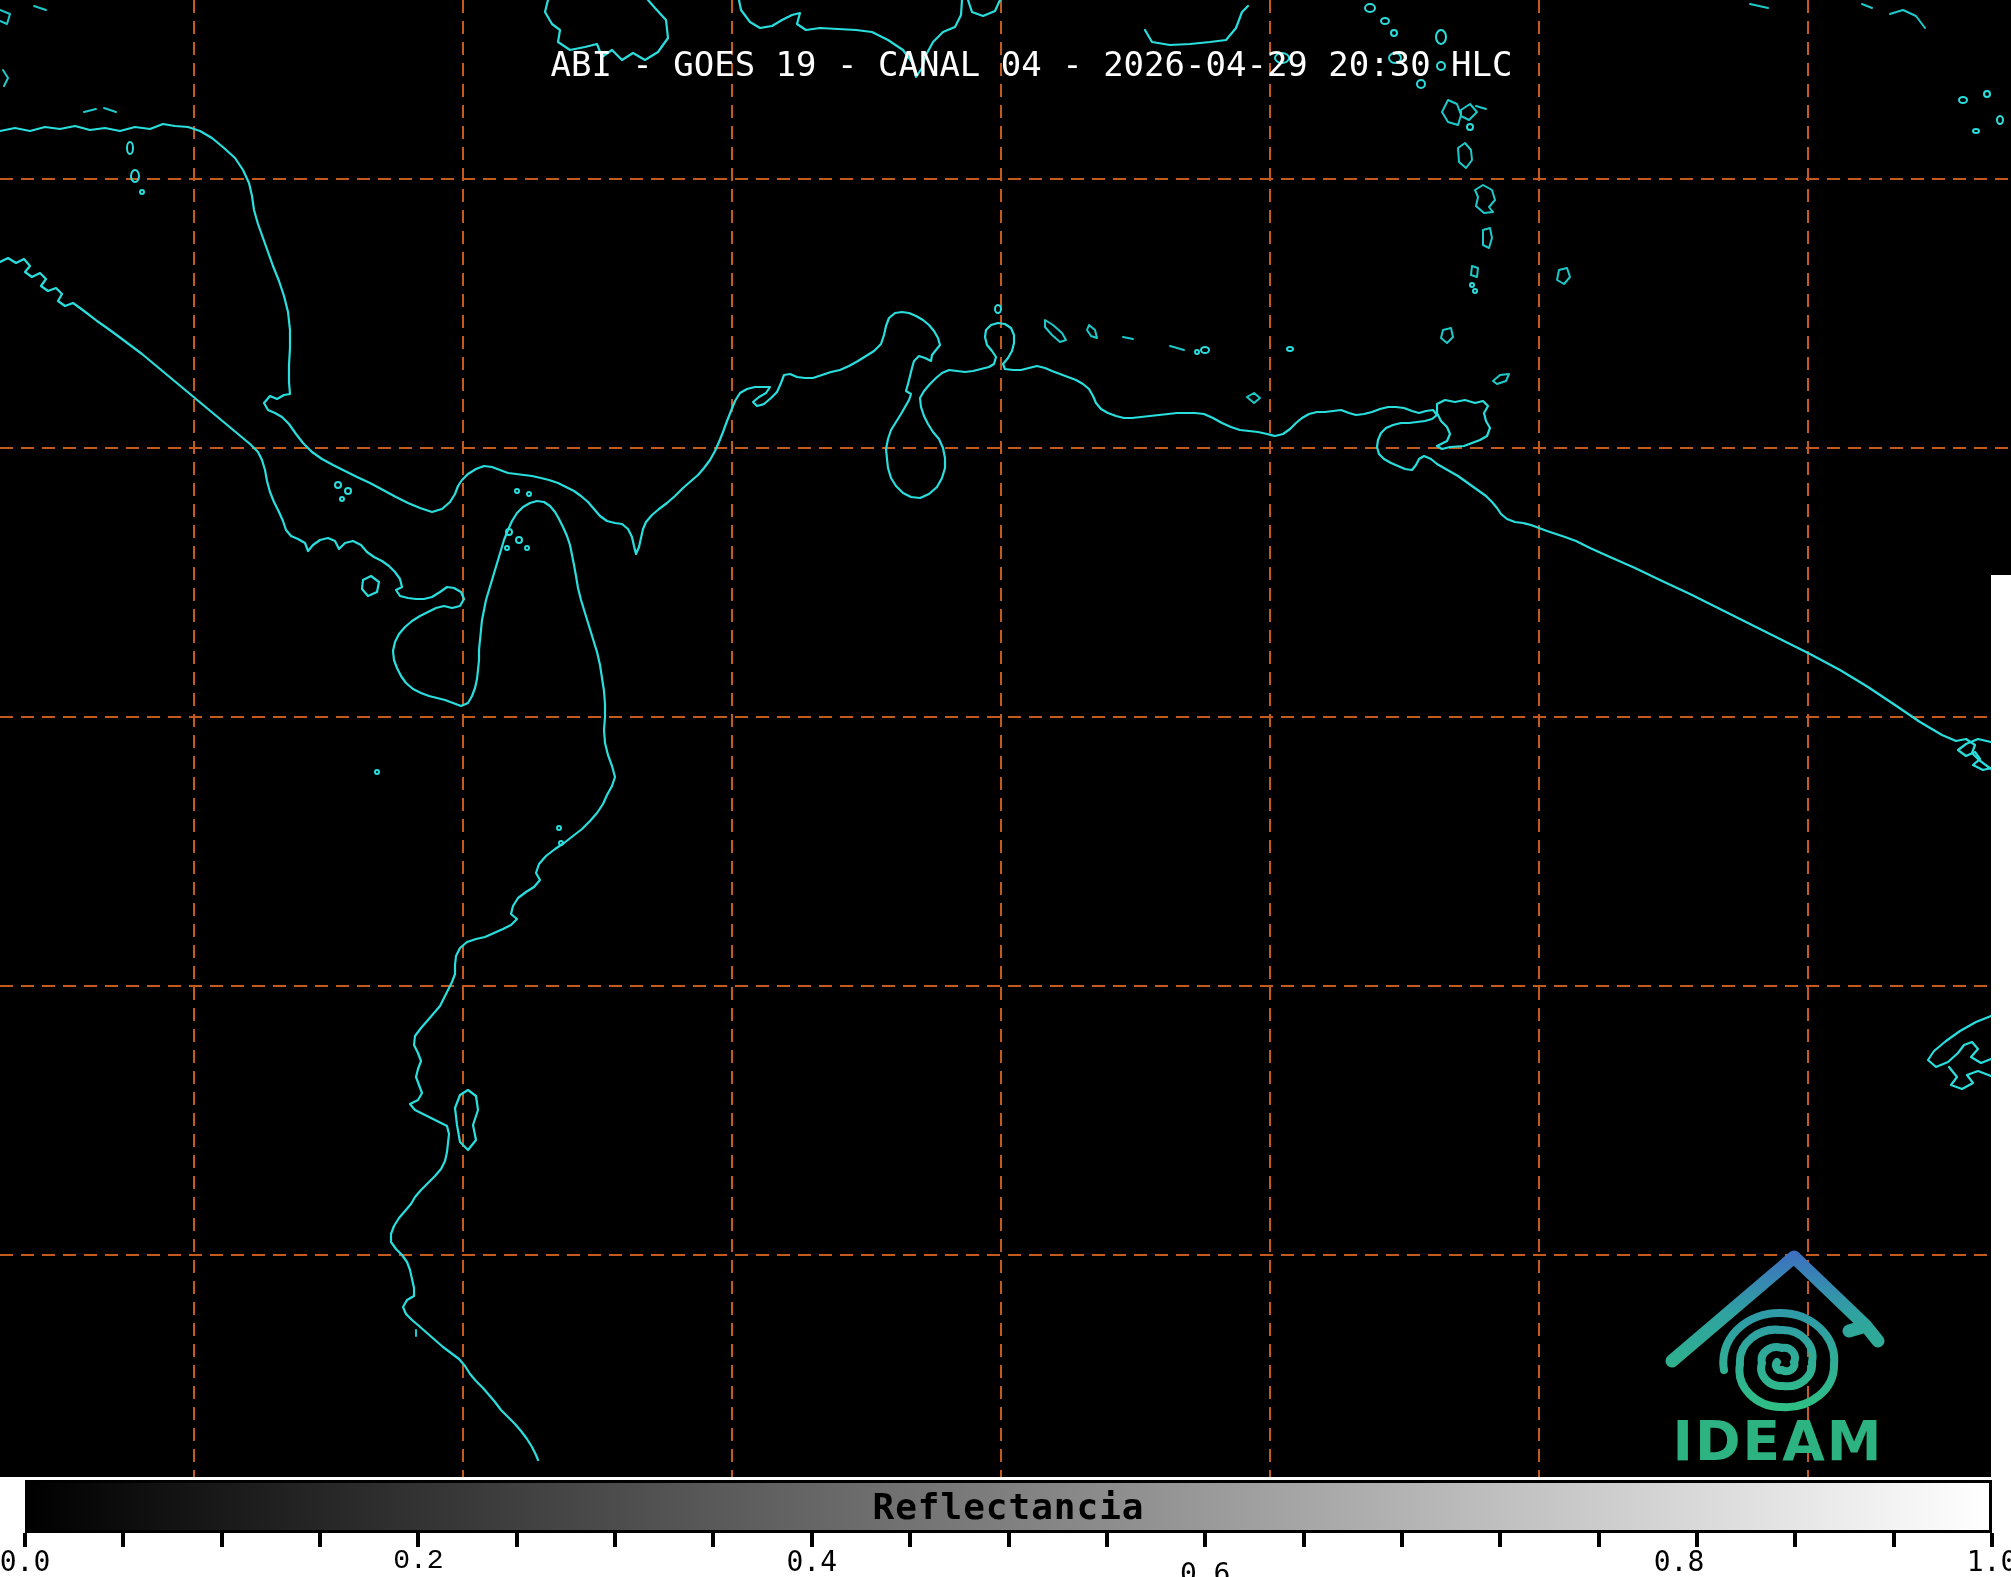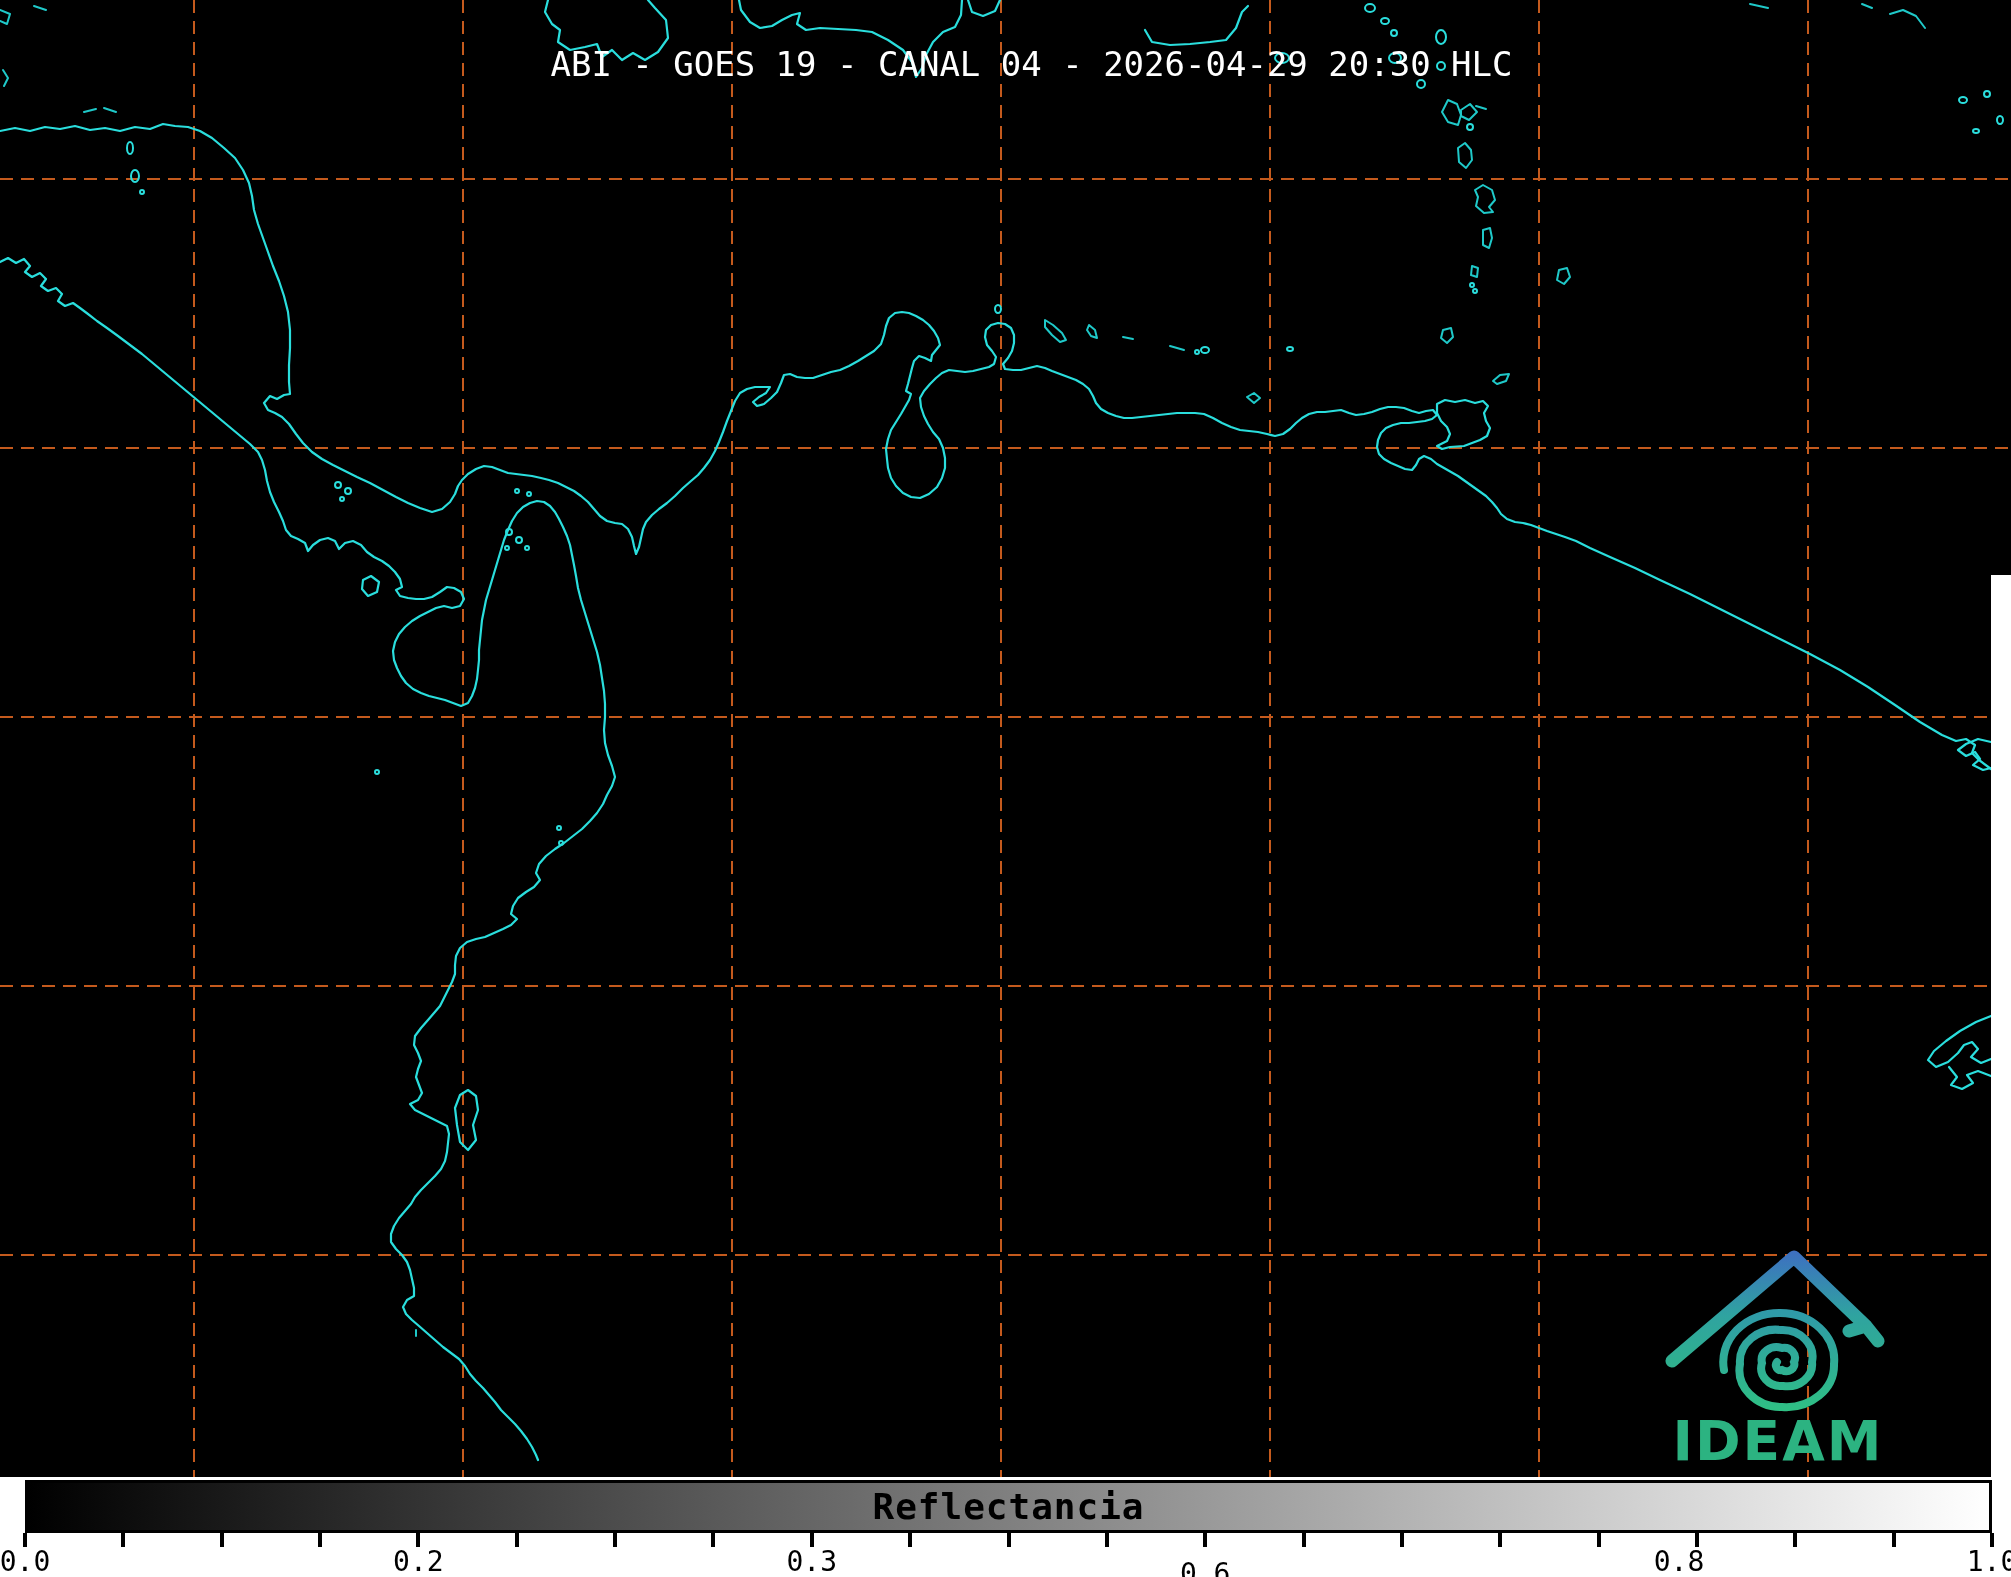--- a/index.html
+++ b/index.html
@@ -162,20 +162,20 @@
         <div class="tick" style="left: 1401.9px;"></div>
         <div class="tick" style="left: 1500.25px;"></div>
         <div class="tick" style="left: 1598.6px;"></div>
         <div class="tick" style="left: 1696.95px;"></div>
         <div class="tick" style="left: 1795.3px;"></div>
         <div class="tick" style="left: 1893.65px;"></div>
         <div class="tick" style="left: 1992px;"></div>
       </div>
     <div id="tick-labels">
         <div class="tick-label" style="left: 25px;">0.0</div>
-        <div class="tick-label" style="left: 418.4px;">0.2</div>
-        <div class="tick-label" style="left: 811.8px;">0.3</div>
+        <div class="tick-label" style="left: 418.4px; font-family: Liberation Mono, monospace;">0.2</div>
+        <div class="tick-label" style="left: 811.8px;">0.4</div>
         <div class="tick-label" style="left: 1205.2px; margin-top: 12px;">0.6</div>
         <div class="tick-label" style="left: 1679px;">0.8</div>
         <div class="tick-label" style="left: 1992px;">1.0</div>
       </div>
   </div>
 </div>
 
 </body></html>

